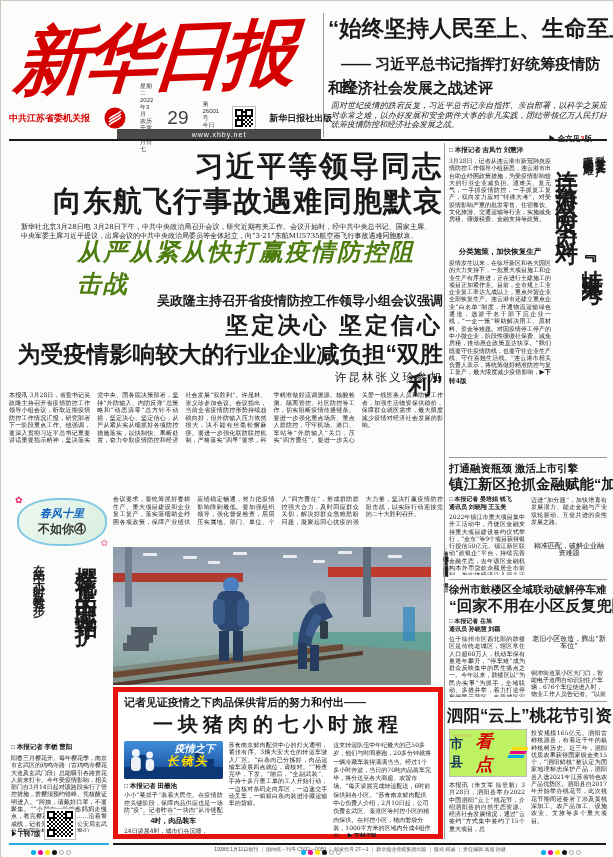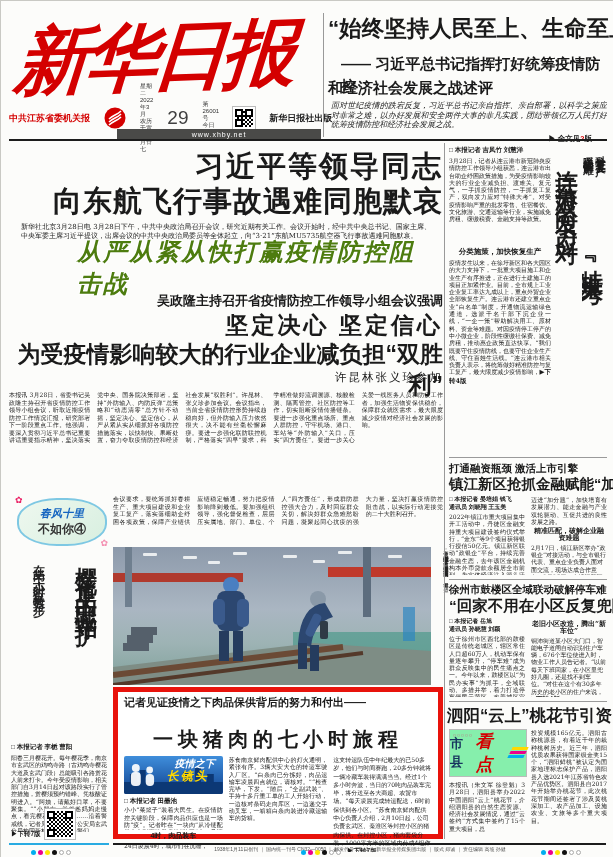--- a/index.html
+++ b/index.html
@@ -73,21 +73,21 @@
   .yh-body{left:10px;top:753px;width:96px;height:78px;font-size:6px;line-height:7.3px;}
   .yh-jumprow{left:10px;top:806px;width:96px;height:32px;display:flex;align-items:flex-end;gap:4px;}
   .jump{font-size:6.5px;font-weight:bold;}
   
   .photo{left:112px;top:546px;width:318px;height:138px;}
   .photocap{left:432px;top:546px;width:16px;height:138px;font-size:5px;line-height:6px;color:#222;}
   
   .redbox{left:112px;top:686px;width:330px;height:152px;border:5px solid #e8130c;background:#fff;
      box-sizing:border-box;padding:3px 6px;}
   .rb-kick{font-size:11px;font-weight:bold;}
-  .rb-head{font-size:20px;font-weight:bold;letter-spacing:5px;text-align:center;margin-top:16px;}
+  .rb-head{font-size:20px;font-weight:bold;letter-spacing:5px;text-align:center;margin-top:1px;}
   .rb-cols{display:flex;gap:6px;margin-top:3px;height:96px;overflow:hidden;}
   .rb-col{flex:1;font-size:6px;line-height:7.3px;}
   .rb-graphic{width:100%;height:38px;border-radius:2px;position:relative;overflow:hidden;
      background:linear-gradient(180deg,#3f8edb,#10418f);}
   .rb-graphic .t1{position:absolute;right:8px;top:4px;color:#fff;font-weight:bold;font-style:italic;font-size:10px;}
   .rb-graphic .t2{position:absolute;right:14px;top:17px;color:#ffd800;font-weight:bold;font-style:italic;font-size:12px;letter-spacing:2px;}
   .rb-by{font-size:6.5px;font-weight:bold;margin:3px 0 2px;}
   .rb-sub{font-size:7px;font-weight:bold;text-align:center;margin:2px 0;}
   
   .rr-by{left:448px;top:145px;width:102px;font-size:6.5px;font-weight:bold;}
@@ -95,28 +95,28 @@
   .rr-sub{left:448px;top:246px;width:102px;font-size:7.5px;font-weight:bold;text-align:center;}
   .rr-t2{left:448px;top:258px;width:102px;height:192px;font-size:6px;line-height:7.3px;}
   .lyg-main{left:554px;top:150px;width:28px;height:302px;font-size:23px;font-weight:bold;letter-spacing:9px;}
   .lyg-top{left:582px;top:146px;width:24px;height:96px;font-size:10.5px;font-weight:bold;line-height:12px;letter-spacing:2px;}
   .lyg-kao{left:581px;top:246px;width:26px;height:186px;font-size:23px;font-weight:bold;letter-spacing:4px;}
   .zj-kick{left:448px;top:461px;width:158px;font-size:10.5px;font-weight:bold;}
   .zj-head{left:448px;top:474px;width:158px;font-size:14.5px;font-weight:bold;white-space:nowrap;}
   .zj-by{left:448px;top:495px;width:78px;font-size:6px;line-height:7.5px;font-weight:bold;}
   .zj-c1{left:448px;top:512px;width:76px;height:62px;font-size:6px;line-height:7.3px;}
   .zj-c2{left:530px;top:495px;width:76px;height:79px;font-size:6px;line-height:7.3px;}
-  .sub-in{font-size:7px;font-weight:bold;text-align:center;margin:2px 0;}
+  .sub-in{font-size:7px;font-weight:normal;text-align:center;margin:18px 0;}
   .xz-kick{left:448px;top:582px;width:158px;font-size:10.5px;font-weight:bold;}
   .xz-head{left:448px;top:595px;width:158px;font-size:15.5px;font-weight:bold;white-space:nowrap;}
   .xz-by{left:448px;top:617px;width:78px;font-size:6px;line-height:7.5px;font-weight:bold;}
   .xz-c1{left:448px;top:634px;width:76px;height:62px;font-size:6px;line-height:7.3px;}
   .xz-c2{left:530px;top:617px;width:76px;height:79px;font-size:6px;line-height:7.3px;}
   .sy-head{left:446px;top:704px;width:162px;font-size:16.5px;font-weight:bold;white-space:nowrap;}
-  .sy-logo{left:448px;top:728px;width:76px;height:46px;border:1px solid #bbb;background:#86efac;
+  .sy-logo{left:448px;top:728px;width:76px;height:46px;border:1px solid #bbb;background:#bef264;
      display:flex;align-items:center;justify-content:center;gap:2px;position:absolute;}
   .sy-dots{position:absolute;left:3px;top:2px;font-size:5px;letter-spacing:1px;color:#e91e63;}
   .sy-shi{font-size:13px;font-weight:bold;color:#17355e;}
   .sy-kan{font-size:17px;font-weight:bold;font-style:italic;color:#d40000;font-family:"DejaVu Serif",serif;}
   .books{width:20px;height:14px;position:relative;}
   .books i{position:absolute;width:16px;height:3px;transform:skewX(-25deg);}
   .sy-c1{left:448px;top:780px;width:76px;height:54px;font-size:6px;line-height:7.3px;}
   .sy-c2{left:530px;top:728px;width:76px;height:106px;font-size:6px;line-height:7.3px;}
   
   .foot-rule{left:112px;top:842px;width:493px;height:1.5px;background:#1c1c1c;}

